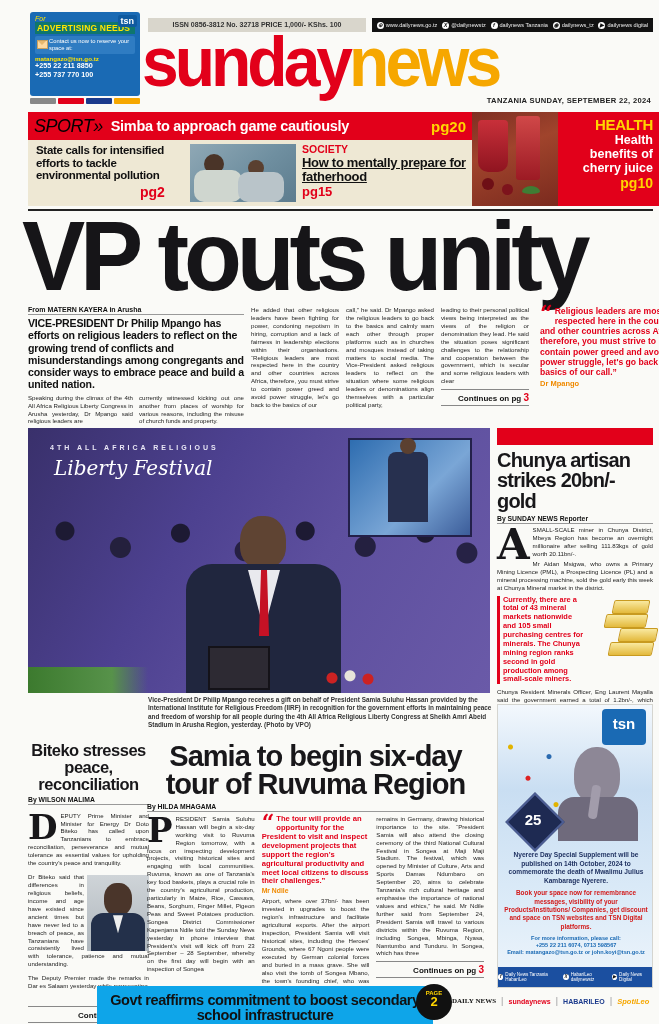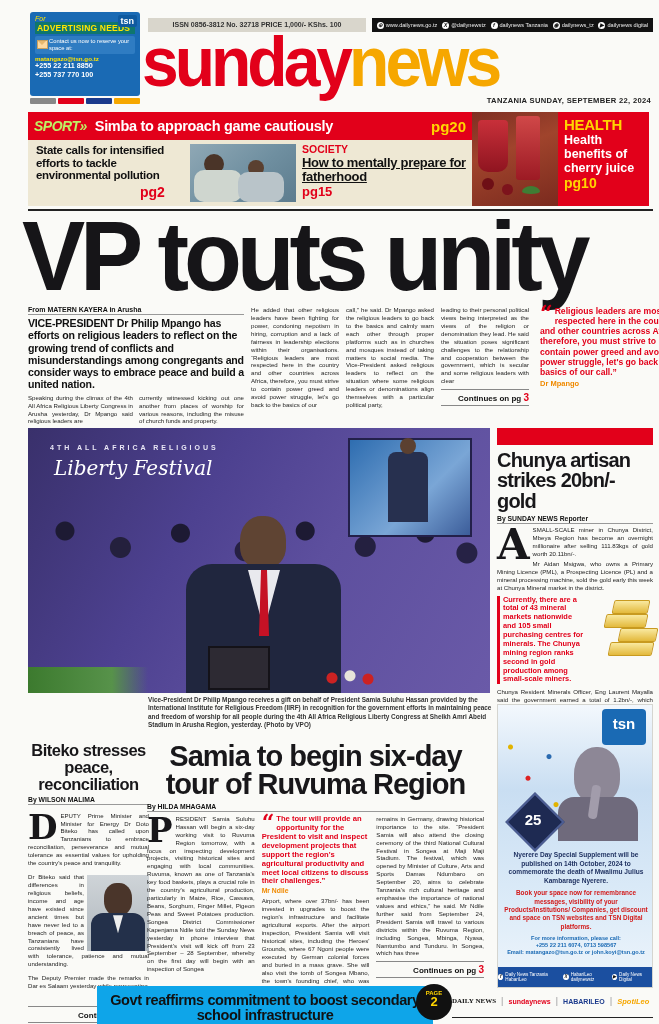--- a/index.html
+++ b/index.html
@@ -24,34 +24,34 @@
   .social-item{display:flex;align-items:center;gap:2px;}
   .social-ic{display:inline-block;width:7px;height:7px;line-height:7px;text-align:center;background:#fff;color:#111;border-radius:50%;font-size:5.5px;font-weight:bold;}
   .logo-line{left:142px;top:26px;width:517px;font-weight:bold;font-size:66px;letter-spacing:-4px;line-height:1;white-space:nowrap;transform:scaleY(1.08);transform-origin:left top;}
   .logo-red{color:#e2001a;}
   .logo-orange{color:#f6a700;}
   .dateline{right:8px;top:96px;font-size:7.6px;font-weight:bold;color:#222;letter-spacing:.3px;}
 
   
   .teaser-left{left:28px;top:112px;width:444px;height:94px;background:#eee8d4;}
   .sport-bar{position:absolute;left:0;top:0;right:0;height:28px;background:#e2001a;display:flex;align-items:center;padding:0 6px;gap:8px;box-sizing:border-box;}
-  .sport-label{color:#bef264;font-weight:bold;font-size:14px;font-style:italic;letter-spacing:-.5px;}
+  .sport-label{color:#000000;font-weight:normal;font-size:18px;font-style:italic;letter-spacing:-.5px;}
   .sport-head{color:#fff;font-weight:bold;font-size:14.5px;letter-spacing:-.3px;flex:1;}
   .pg-yellow{color:#ffd400;font-weight:bold;font-size:15px;}
   .env-teaser{position:absolute;left:8px;top:32px;width:150px;font-size:11.5px;font-weight:bold;color:#111;line-height:1.1;letter-spacing:-.3px;}
   .env-pg{position:absolute;left:112px;top:84px;color:#e2001a;font-weight:bold;font-size:14px;top:72px;}
   .father-photo{position:absolute;left:162px;top:32px;width:106px;height:58px;background:linear-gradient(140deg,#8fa8b5,#6f8fa0 55%,#5d7c8e);overflow:hidden;}
   .father-photo i{position:absolute;display:block;}
   .soc-teaser{position:absolute;left:274px;top:32px;width:164px;line-height:1.12;}
   .soc-label{color:#e2001a;font-weight:bold;font-size:10.5px;}
   .soc-head{color:#111;font-weight:bold;font-size:13px;letter-spacing:-.3px;text-decoration:underline;}
   .soc-pg{color:#e2001a;font-weight:bold;font-size:13px;}
   .cherry-photo{left:472px;top:112px;width:86px;height:94px;background:linear-gradient(160deg,#7e2f23,#a0442c 40%,#7a2a1e);overflow:hidden;}
   .cherry-photo i{position:absolute;display:block;}
-  .health-box{left:558px;top:112px;width:91px;height:94px;background:#e2001a;color:#fff;padding:4px 6px;box-sizing:border-box;}
+  .health-box{left:558px;top:112px;width:101px;height:94px;background:#e2001a;color:#fff;padding:4px 6px;box-sizing:border-box;text-align:right;}
   .health-label{color:#ffd400;font-weight:bold;font-size:15px;letter-spacing:-.3px;}
   .health-head{font-size:12.5px;font-weight:bold;line-height:1.1;margin-top:1px;}
   .health-pg{color:#ffd400;font-weight:bold;font-size:14px;}
 
   .top-rule{left:28px;top:209px;width:625px;height:2px;background:#222;}
 
   
   .vp-headline{left:22px;top:211px;width:640px;font-weight:bold;font-size:92px;letter-spacing:-5px;color:#161518;line-height:.95;white-space:nowrap;transform:scaleX(1.03) scaleY(1.06);transform-origin:left top;font-family:"Liberation Sans",sans-serif;}
   .story{left:28px;top:306px;width:625px;height:120px;display:flex;gap:7px;}
   .story .grp1{width:216px;flex:none;}
@@ -151,21 +151,21 @@
   .tsn-c{font-size:5.6px;font-weight:bold;color:#1a6ab4;line-height:1.3;margin-top:4px;}
   .tsn-social{position:absolute;left:0;bottom:0;width:100%;height:20px;background:#1b4fa0;color:#fff;display:flex;align-items:center;justify-content:space-evenly;font-size:4.6px;}
   .tsn-social .social-ic{width:6px;height:6px;line-height:6px;font-size:4.5px;}
 
   
   .bottom-banner{left:97px;top:986px;width:336px;height:44px;background:#0ea5e9;display:flex;align-items:center;justify-content:center;}
   .bottom-banner span{font-size:14.5px;font-weight:bold;color:#111;text-align:center;line-height:1.05;letter-spacing:-.4px;}
   .page-circle{left:416px;top:984px;width:36px;height:36px;border-radius:50%;background:#111;color:#ffd400;text-align:center;}
   .page-circle .pl{display:block;font-size:6px;font-weight:bold;margin-top:6px;}
   .page-circle .pn{display:block;font-size:13px;font-weight:bold;line-height:.9;}
-  .brands{left:452px;top:992px;width:201px;height:18px;display:flex;align-items:center;gap:5px;font-weight:bold;white-space:nowrap;border-bottom:1px solid #222;padding-bottom:7px;}
+  .brands{left:452px;top:992px;width:201px;height:18px;display:flex;align-items:center;gap:5px;font-weight:bold;white-space:nowrap;border-bottom:1px solid #222;padding-bottom:14px;}
   .brand-sep{color:#bbb;font-size:9px;}
   .b1{font-size:7px;color:#111;font-family:"Liberation Serif",serif;}
   .b2{font-size:7px;color:#e2001a;}
   .b3{font-size:7px;color:#1b3a8c;}
   .b4{font-size:7.5px;color:#f6a700;font-style:italic;}
 </style>
 </head>
 <body>
 
 <div class="page">

